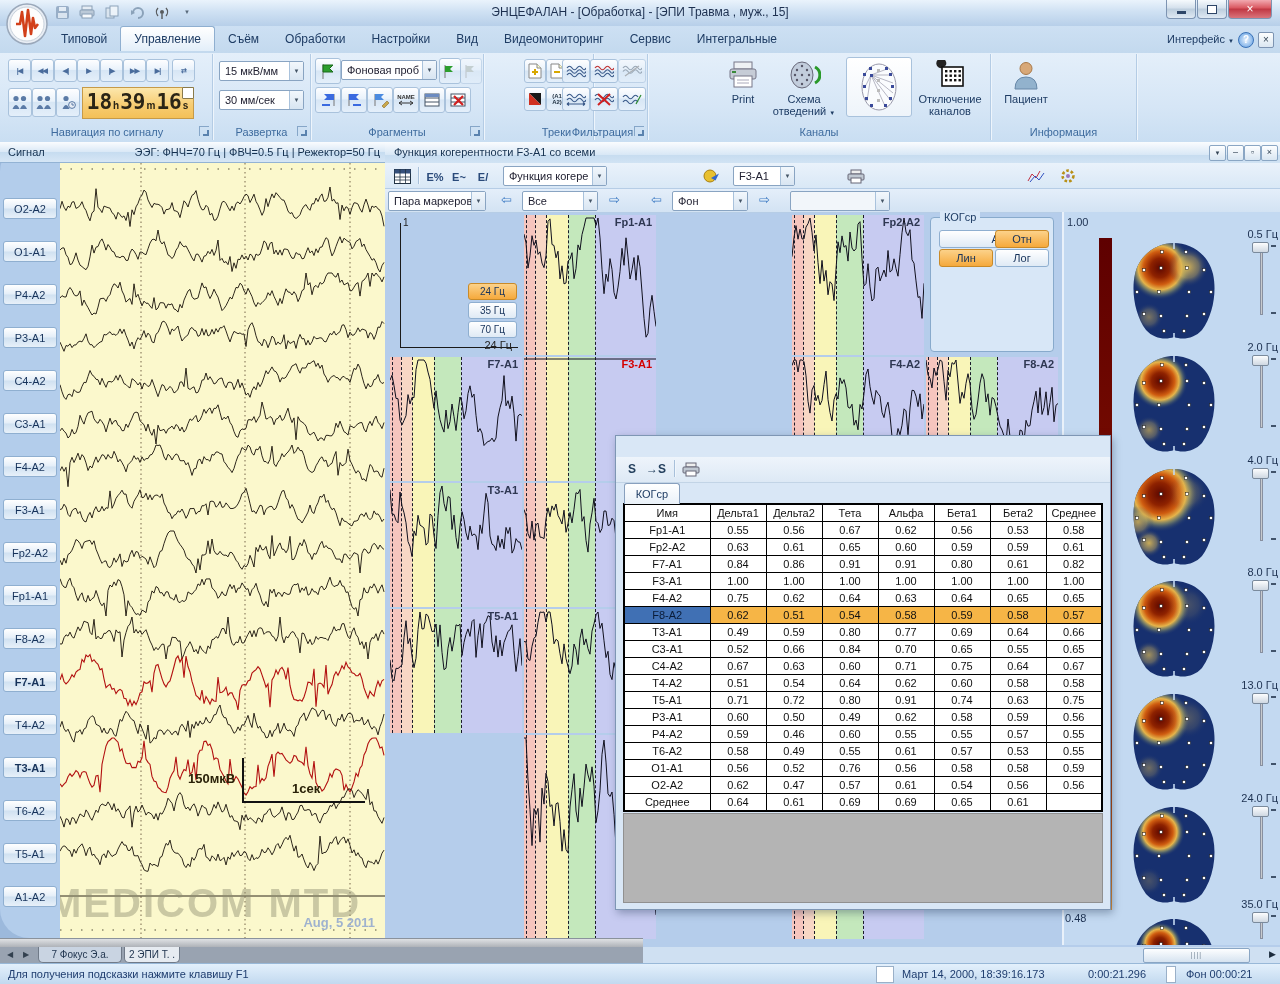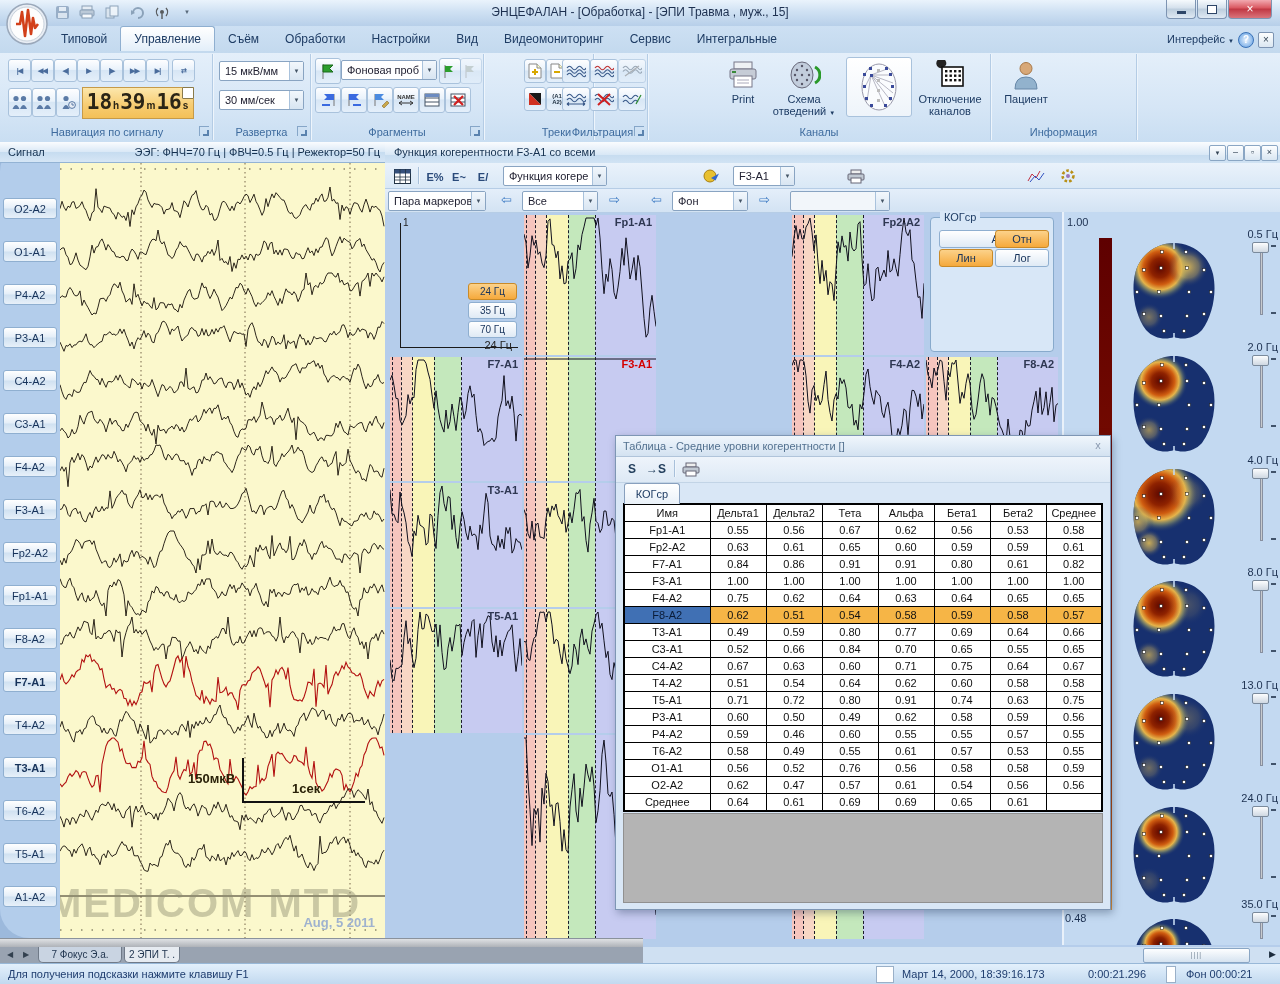--- a/index.html
+++ b/index.html
@@ -1303,24 +1303,20 @@
         <div class="dash" style="left: 43.6px;"></div>
         <div class="dash" style="left: 71.3px;"></div>
         <svg width="132" height="204" viewBox="0 0 132 204">
           <polyline points="0,30.8 2,36.5 4,65.5 6,95.1 8,54.7 10,41.1 12,50.6 14,33.6 16,9.7 18,7.0 20,6.4 22,25.7 24,52.2 26,28.9 28,27.0 30,43.8 32,57.5 34,77.4 36,50.7 38,20.6 40,55.3 42,27.7 44,69.4 46,96.8 48,118.0 50,89.1 52,83.4 54,53.8 56,80.9 58,72.4 60,89.5 62,73.8 64,61.8 66,68.8 68,55.1 70,80.4 72,35.7 74,33.2 76,43.4 78,42.1 80,89.1 82,102.8 84,65.8 86,68.1 88,111.9 90,137.5 92,158.0 94,150.3 96,148.2 98,108.6 100,61.6 102,48.4 104,88.7 106,89.9 108,104.0 110,122.0 112,94.8 114,107.6 116,134.5 118,81.1 120,80.1 122,48.8 124,56.1 126,55.5 128,81.5 130,72.6 132,124.1" fill="none" stroke="#10101e" stroke-width="1"></polyline>
         </svg>
         <span class="coh-lb">O2-A2</span>
       </div>
     </div>
 
   <div id="table-window">
-    <div id="tw-title">
-      <span>Таблица - Средние уровни когерентности []</span>
-      <span id="tw-close">x</span>
-    </div>
     <div id="tw-toolbar">
       <div class="twb" style="left:8px;width:16px;">S</div>
       <div class="twb" style="left:28px;width:24px;">→S</div>
       <div class="tsep" style="left:58px;top:3px;"></div>
       <div class="twb" style="left:64px;width:22px;">
         <svg width="18" height="15">
             <rect x="4" y="1" width="10" height="4" fill="#eee" stroke="#667"></rect>
             <rect x="1" y="5" width="16" height="6" rx="1" fill="#c0c8d2" stroke="#667"></rect>
             <rect x="4" y="9" width="10" height="5" fill="#fff" stroke="#667"></rect>
           </svg>

